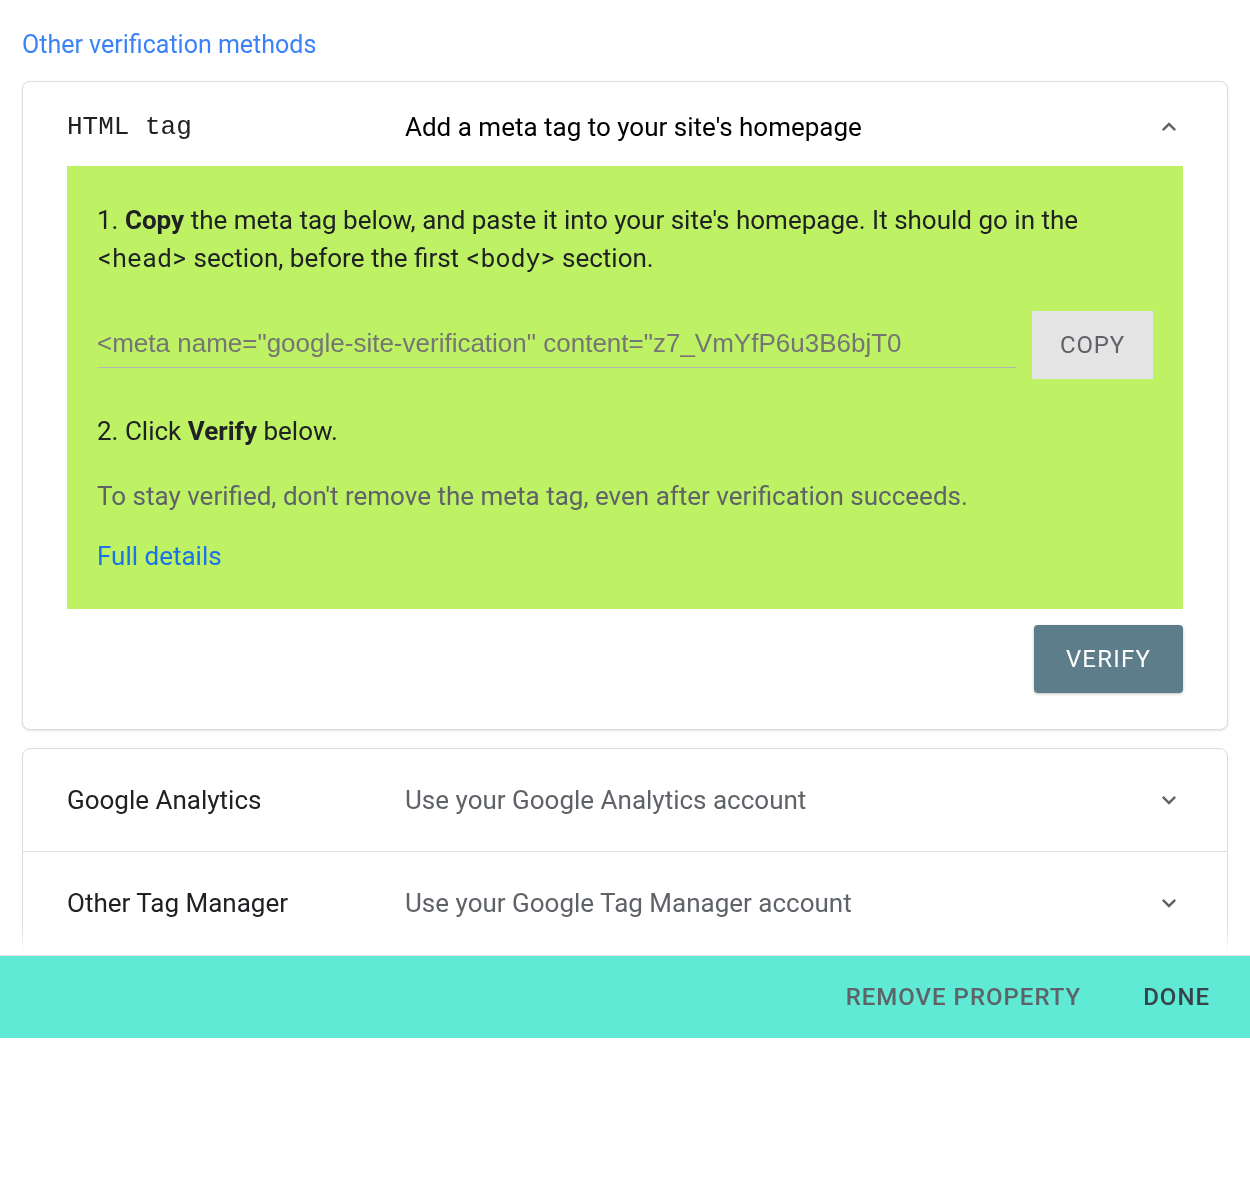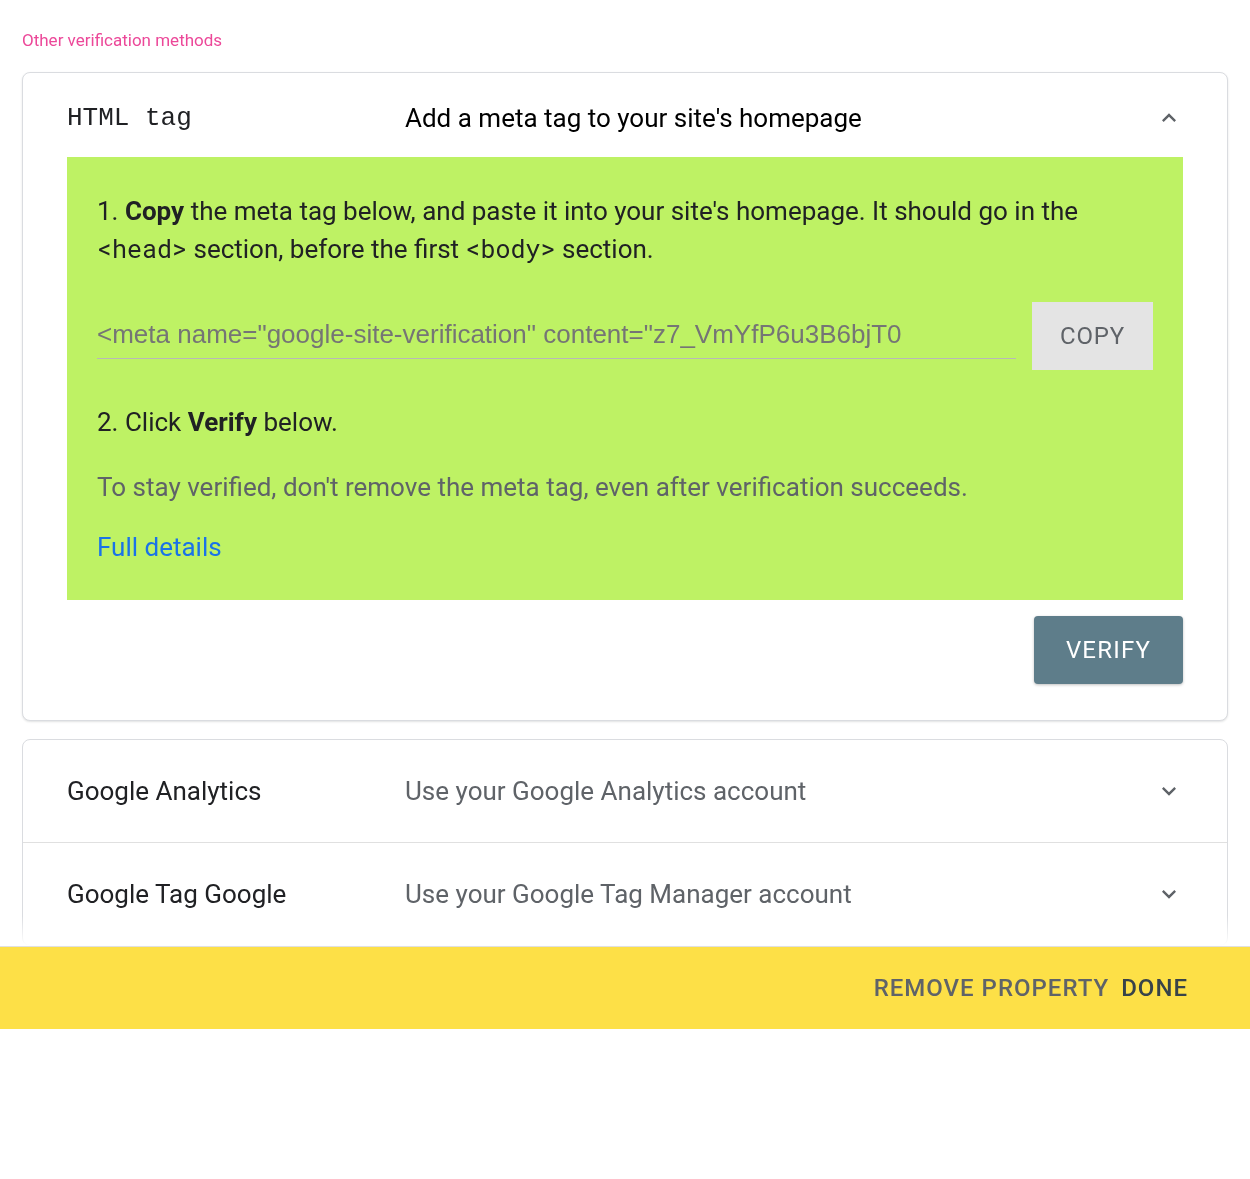--- a/index.html
+++ b/index.html
@@ -5,22 +5,22 @@
   * { box-sizing: border-box; }
   body {
     margin: 0;
     font-family: Roboto, Arial, sans-serif;
     background: #fff;
     color: #202124;
     width: 1250px;
   }
   .wrap { padding: 20px 22px 0 22px; }
   .section-title {
-    font-size: 17px;
-    color: #ec4899;
+    font-size: 25px;
+    color: #3b82f6;
     padding: 10px 0 22px 0;
   }
   .card {
     background: #fff;
     border: 1px solid #dadce0;
     border-radius: 8px;
     box-shadow: 0 1px 2px rgba(60,64,67,0.15);
     margin-bottom: 18px;
     overflow: hidden;
   }
@@ -147,25 +147,26 @@
 
   .scroll-fade {
     height: 30px;
     background: linear-gradient(rgba(255,255,255,0), #fff);
     margin-top: -30px;
     position: relative;
     pointer-events: none;
   }
   .footer {
     border-top: 1px solid #e0e0e0;
-    background: #fde047;
+    background: #5eead4;
     display: flex;
     justify-content: flex-end;
     align-items: center;
-    padding: 26px 56px 26px 22px;
+    gap: 50px;
+    padding: 26px 34px 26px 22px;
   }
   .footer-btn {
     background: none;
     border: none;
     font-size: 24px;
     letter-spacing: 1px;
     color: #5f6368;
     cursor: pointer;
     font-family: inherit;
     font-weight: 500;
@@ -212,21 +213,21 @@
 
   <div class="list-card">
     <div class="list-row">
       <div class="list-title">Google Analytics</div>
       <div class="list-subtitle">Use your Google Analytics account</div>
       <svg class="chevron" viewBox="0 0 24 24" fill="currentColor">
           <path d="M7.41 8.59 12 13.17l4.59-4.58L18 10l-6 6-6-6z"></path>
         </svg>
     </div>
     <div class="list-row">
-      <div class="list-title">Google Tag Google</div>
+      <div class="list-title">Other Tag Manager</div>
       <div class="list-subtitle">Use your Google Tag Manager account</div>
       <svg class="chevron" viewBox="0 0 24 24" fill="currentColor">
           <path d="M7.41 8.59 12 13.17l4.59-4.58L18 10l-6 6-6-6z"></path>
         </svg>
     </div>
   </div>
 </div>
 
 <div class="scroll-fade"></div>
 <div class="footer">

